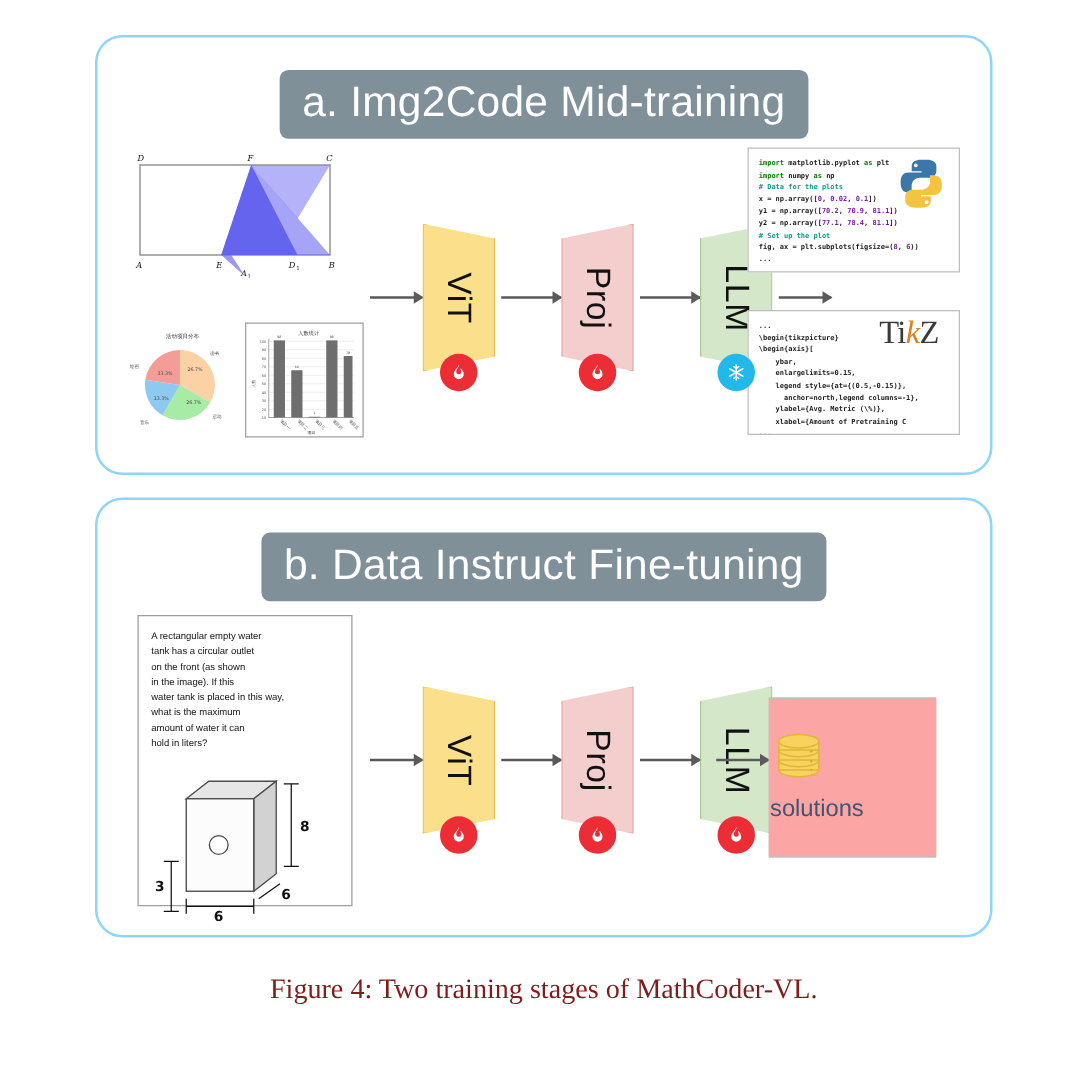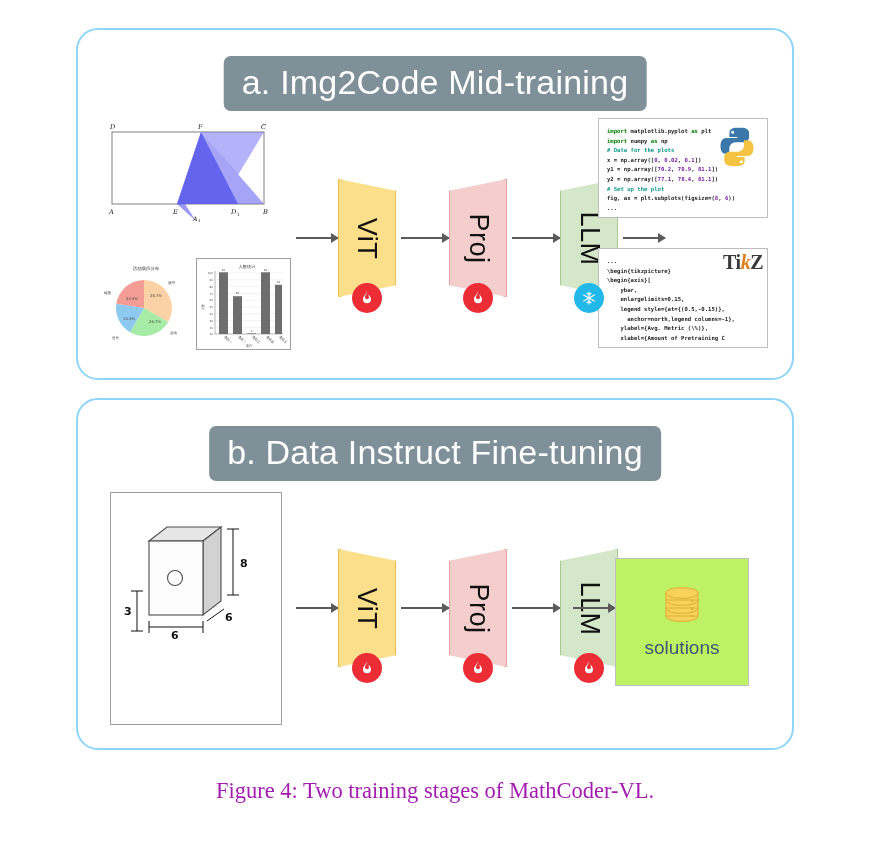--- a/index.html
+++ b/index.html
@@ -127,47 +127,45 @@
   .c-cm  { color: #0c9b8a; }
   .c-pu  { color: #7a1fa2; }
 
   .py-logo {
     position: absolute;
     right: 8px; top: 6px;
     width: 44px; height: 44px;
   }
   .tikz-logo {
     position: absolute;
-    right: 4px; top: 2px;
+    right: 16px; top: 2px;
     font-family: "Liberation Serif", serif;
-    font-size: 20px;
+    font-size: 26px;
     color: #3a3a3a;
     letter-spacing: -0.5px;
-    font-weight: bold;
   }
   .tikz-logo i { color: #e08020; font-style: italic; font-family: "Liberation Serif", serif; }
 
   
   .img-card {
     position: absolute;
     background: #fff;
     box-sizing: border-box;
   }
   .bordered { border: 1px solid #9e9e9e; }
 
   
   #solutions-box {
     position: absolute;
     left: 615px; top: 558px;
     width: 132px; height: 126px;
     border: 1px solid #bfbfbf;
-    background: #bef264;
+    background: #fca5a5;
     display: flex;
     flex-direction: column;
-    align-items: center;
     justify-content: center;
     gap: 7px;
   }
   #solutions-box .slabel {
     font-size: 19px;
     color: #3f5572;
     font-family: "Liberation Sans", sans-serif;
   }
 
   
@@ -189,21 +187,21 @@
   }
 
   
   #caption {
     position: absolute;
     left: 0; top: 778px;
     width: 870px;
     text-align: center;
     font-family: "Liberation Serif", serif;
     font-size: 22.5px;
-    color: #a21caf;
+    color: #7f1d1d;
   }
 
   svg { display: block; }
 </style>
 </head>
 <body>
 
 <div class="panel" id="panel-a">
   <div class="panel-title">a. Img2Code Mid-training</div>
 </div>
@@ -383,20 +381,28 @@
     ylabel={Avg. Metric (\%)},
     xlabel={Amount of Pretraining C
 ...</pre>
 </div>
 
 <div class="panel" id="panel-b">
   <div class="panel-title">b. Data Instruct Fine-tuning</div>
 </div>
 
 <div id="question-card">
+  <div id="question-text">A rectangular empty water
+tank has a circular outlet
+on the front (as shown
+in the image). If this
+water tank is placed in this way,
+what is the maximum
+amount of water it can
+hold in liters?</div>
   <svg width="150" height="130" viewBox="0 0 150 130" style="margin-top:6px;">
 
     <polygon points="28,32 82,32 100,18 46,18" fill="#e6e6e6" stroke="#4d4d4d" stroke-width="1.1"></polygon>
     <polygon points="82,32 100,18 100,92 82,106" fill="#d2d2d2" stroke="#4d4d4d" stroke-width="1.1"></polygon>
     <rect x="28" y="32" width="54" height="74" fill="#fcfcfc" stroke="#4d4d4d" stroke-width="1.1"></rect>
     <circle cx="54" cy="69" r="7.5" fill="#ffffff" stroke="#4d4d4d" stroke-width="1.1"></circle>
 
     <line x1="112" y1="20" x2="112" y2="86" stroke="#111" stroke-width="1"></line>
     <line x1="106" y1="20" x2="118" y2="20" stroke="#111" stroke-width="1"></line>
     <line x1="106" y1="86" x2="118" y2="86" stroke="#111" stroke-width="1"></line>

